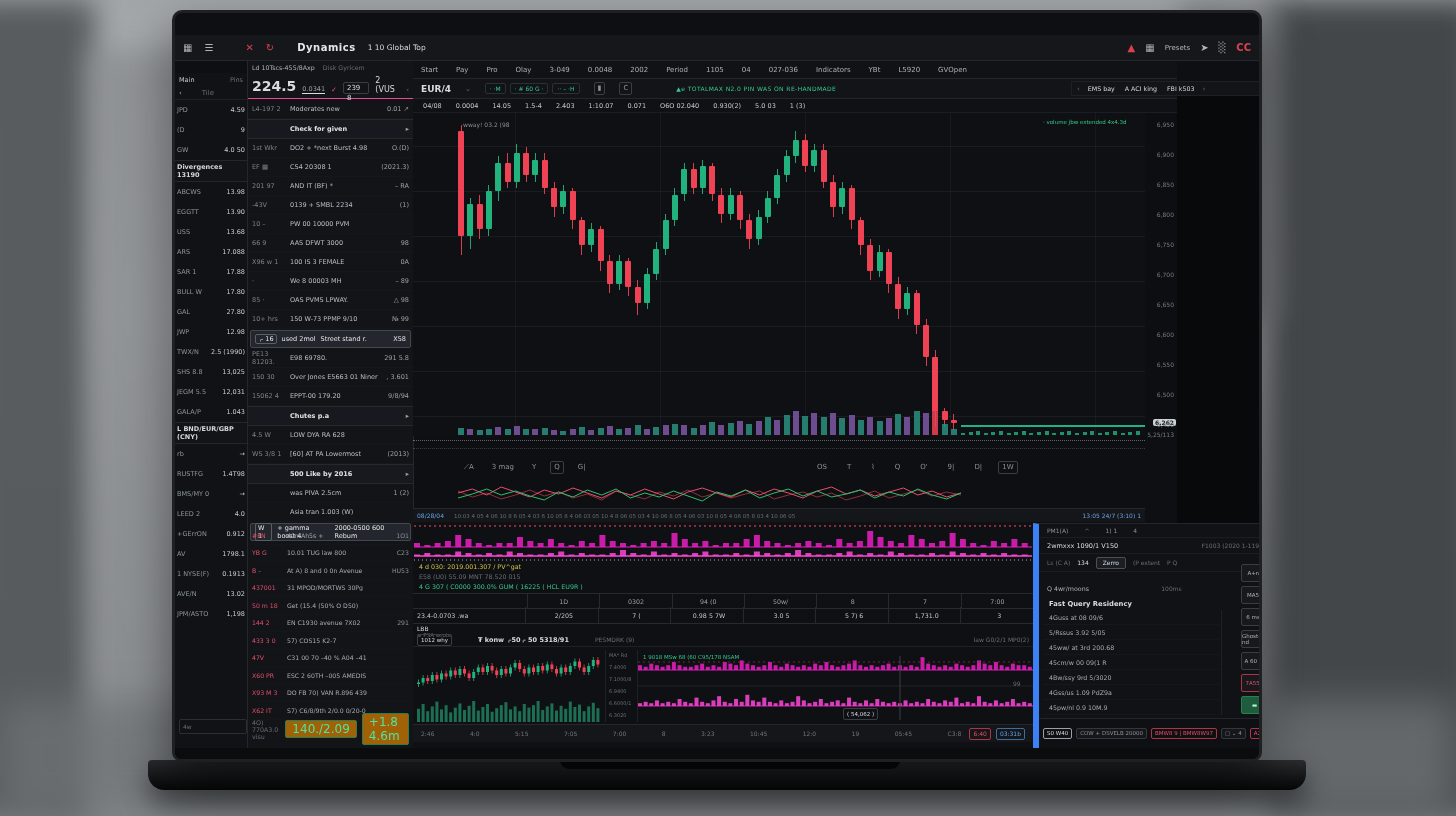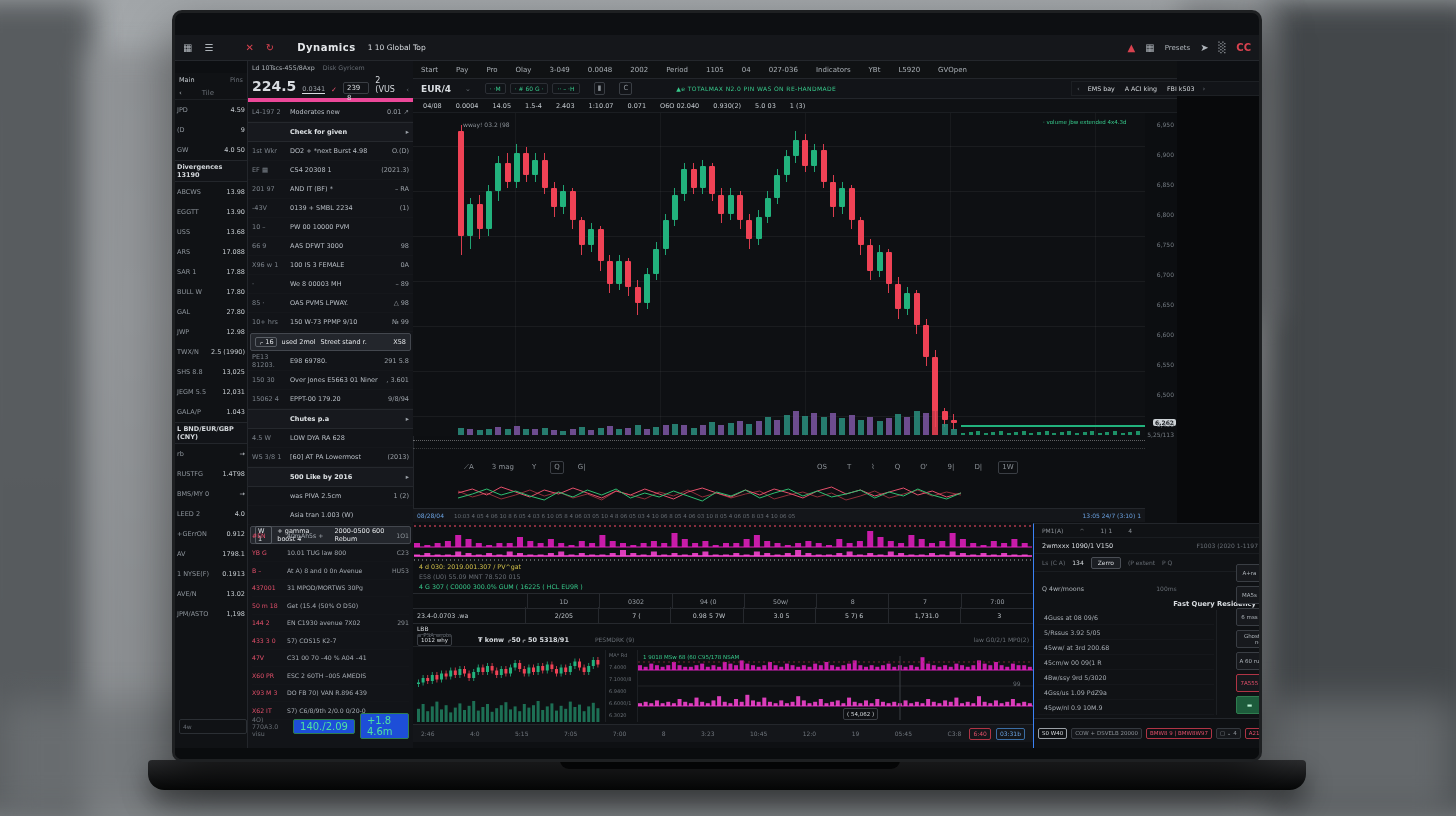--- a/index.html
+++ b/index.html
@@ -36,21 +36,21 @@
   .wl-hdr{color:#d4d8dc;font-weight:bold;font-size:6.5px;border-top:1px solid #23262b;border-bottom:1px solid #23262b;background:#121418;}
   
   .dt-row{height:18px;display:flex;align-items:center;gap:4px;padding:0 4px;border-bottom:1px solid #15171b;font-size:6.5px;}
   .dt-row .a{width:34px;color:#7b828a;flex:none;} .dt-row .b{flex:1;color:#b9bfc6;white-space:nowrap;overflow:hidden;}
   .dt-row .v{color:#9aa0a7;flex:none;}
   .dt-hdr{background:#17191e;border-top:1px solid #25282d;border-bottom:1px solid #25282d;}
   .dt-hdr .b{color:#dfe3e6;font-weight:bold;}
   .sel-row{background:#23262c;border:1px solid #43474e;border-radius:2px;display:flex;align-items:center;gap:5px;padding:0 4px;height:16px;font-size:6.5px;color:#e2e5e8;}
   .log-row{height:16.5px;display:flex;align-items:center;gap:5px;font-size:6.2px;border-bottom:1px solid #14161a;}
   .log-row .tag{color:#e5506b;width:30px;flex:none;} .log-row .tx{flex:1;color:#a7adb4;white-space:nowrap;overflow:hidden;} .log-row .vv{color:#8b9197;}
-  .gbtn{background:#1d4ed8;border:1px solid #2e7d4f;color:#4fe3a1;border-radius:2px;padding:1px 6px;font-size:10px;}
+  .gbtn{background:#a16207;border:1px solid #2e7d4f;color:#4fe3a1;border-radius:2px;padding:1px 6px;font-size:12px;}
   
   .menu-item{color:#aab0b6;font-size:7px;white-space:nowrap;}
   .tfchip{border:1px solid #2c2f35;border-radius:2px;color:#37c98b;padding:1px 4px;font-size:6px;background:#101317;}
   .ohlc-seg{color:#c2c8cd;font-size:6.5px;white-space:nowrap;}
   .axis-lab{position:absolute;right:3px;color:#767d84;font-size:6px;}
   .pricetag{position:absolute;right:1px;background:#cdd2d6;color:#14161a;font-size:6px;font-weight:bold;border-radius:2px;padding:0 2px;}
   .gridh{position:absolute;left:0;width:100%;height:1px;background:rgba(255,255,255,0.05);}
   .gridv{position:absolute;top:0;width:1px;height:100%;background:rgba(255,255,255,0.045);}
   .toolico{color:#8b9197;font-size:7px;border:1px solid transparent;padding:0 3px;line-height:11px;}
   .toolico.box{border-color:#3a3e44;border-radius:2px;}
@@ -214,21 +214,21 @@
     <div class="r" style="left:4px;top:646px;width:60px;height:13px;border:1px solid #2b2f34;border-radius:2px;display:flex;align-items:center;padding:0 3px;">
       <span class="dim" style="font-size:6px;">4w</span>
     </div>
   </div>
 
   <div class="r" style="left:73px;top:48px;width:165px;height:687px;background:#121418;">
     <div style="display:flex;gap:8px;padding:3px 4px;font-size:6.3px;color:#aeb4ba;">
       <span>Ld 10Tscs-455/8Axp</span>
       <span class="dim">Disk Gyricem</span>
     </div>
-    <div style="display:flex;align-items:flex-end;gap:6px;padding:2px 4px 4px;border-bottom:4px solid #ec4899;">
+    <div style="display:flex;align-items:flex-end;gap:6px;padding:2px 4px 4px;border-bottom:1px solid #ec4899;">
       <span class="wht" style="font-size:14px;font-weight:bold;">224.5</span>
       <span style="border-bottom:1px solid #d8dce0;font-size:6.5px;">0.0341</span>
       <span class="red">✓</span>
       <span class="chip wht" style="font-size:7px;">239 8</span>
       <span class="wht" style="font-size:8px;">2 (VUS</span>
       <span class="dim">‹</span>
     </div>
     <div id="dt-rows" style="padding-top:1px;">
         <div class="dt-row">
           <span class="a">L4-197 2</span>
@@ -1178,21 +1178,21 @@
           <div class="tick" style="display: inline;">12:0</div>
           <div class="tick" style="display: inline;">19</div>
           <div class="tick" style="display: inline;">05:45</div>
           <div class="tick" style="display: inline;">C3:8</div>
         </span>
       <span class="redchip" style="margin-left:8px;">6:40</span>
       <span class="bluechip" style="margin-left:5px;">03:31b</span>
     </div>
   </div>
 
-  <div class="r" style="left:858px;top:510px;width:232px;height:225px;background:#101215;border-left:1px solid #3b82f6;border-top:1px solid #23262b;text-align:right;">
+  <div class="r" style="left:858px;top:510px;width:232px;height:225px;background:#101215;border-left:6px solid #3b82f6;border-top:1px solid #23262b;">
     <div id="rp-icons" style="height:13px;display:flex;align-items:center;gap:16px;padding:0 8px;border-bottom:1px solid #1a1d21;color:#8b9197;font-size:6px;">
         <div style="display: inline;">PM1(A)</div>
         <div style="display: inline;">^</div>
         <div style="display: inline;">1) 1</div>
         <div style="display: inline;">4</div>
       </div>
     <div style="height:15px;display:flex;align-items:center;justify-content:space-between;padding:0 8px;border-bottom:1px solid #1a1d21;">
       <span class="wht" style="font-size:6.5px;">2wmxxx 1090/1 V150</span>
       <span class="dim" style="font-size:6px;">F1003 (2020 1-1197</span>
     </div>

